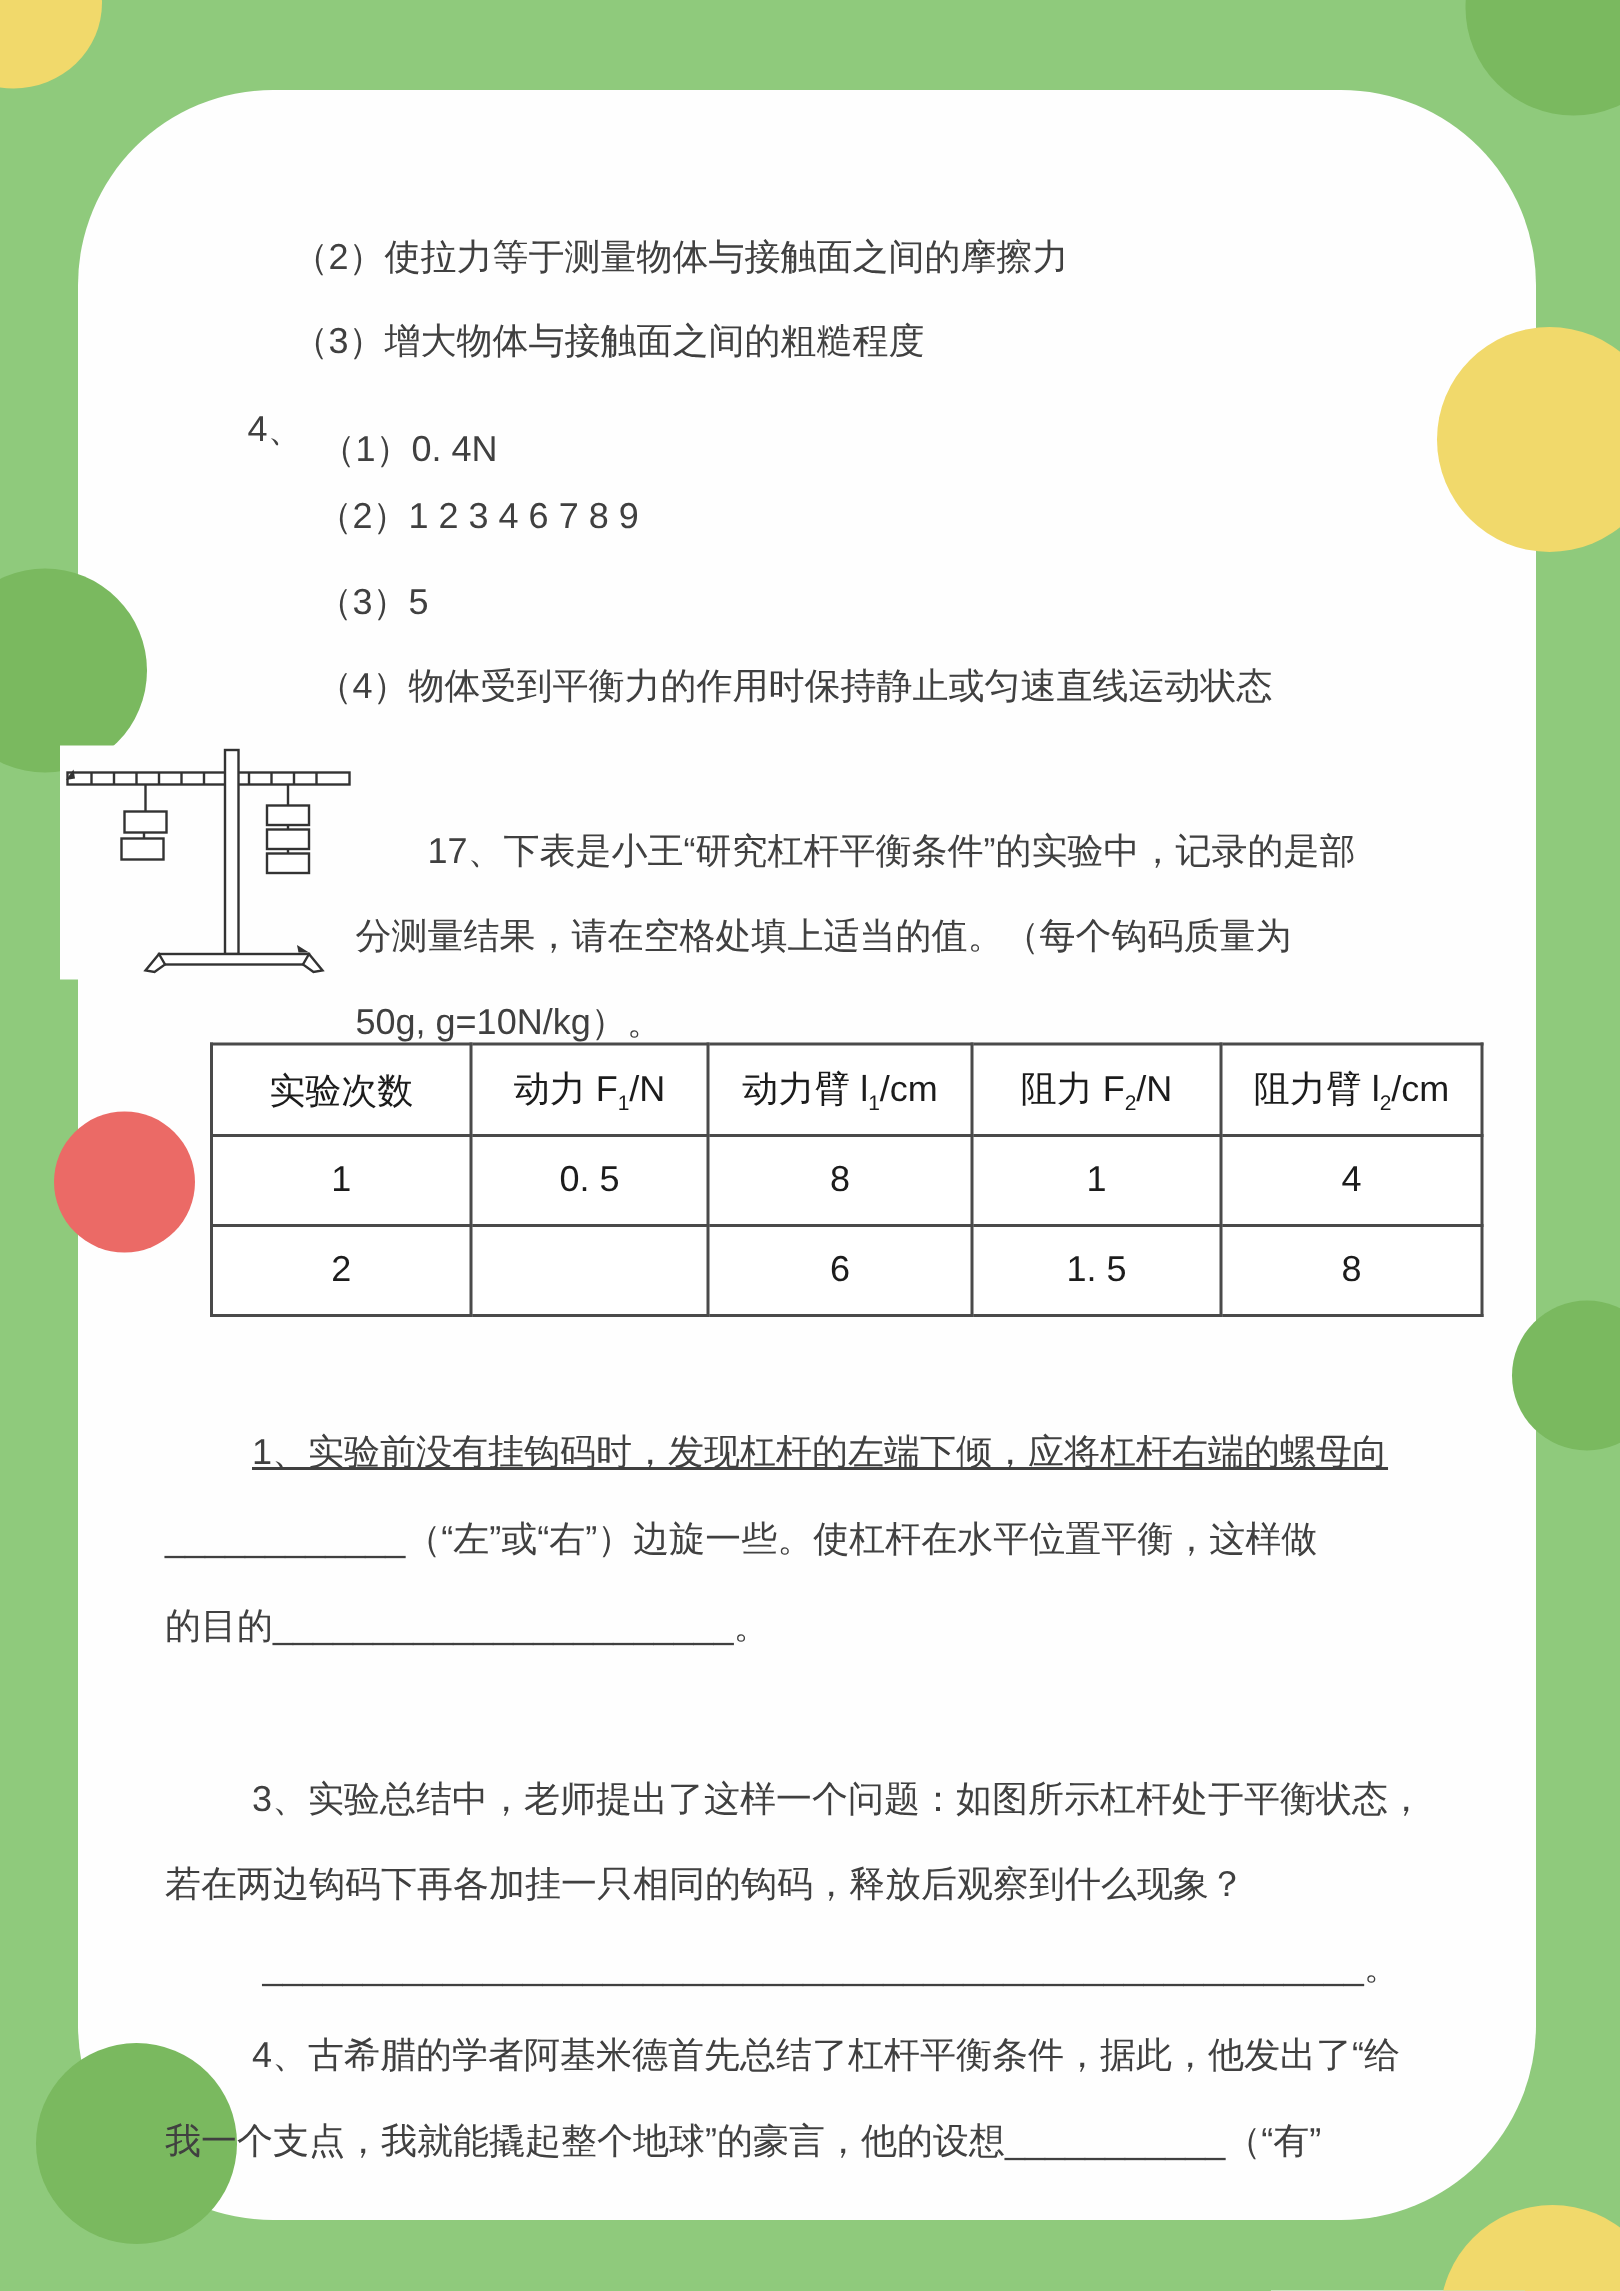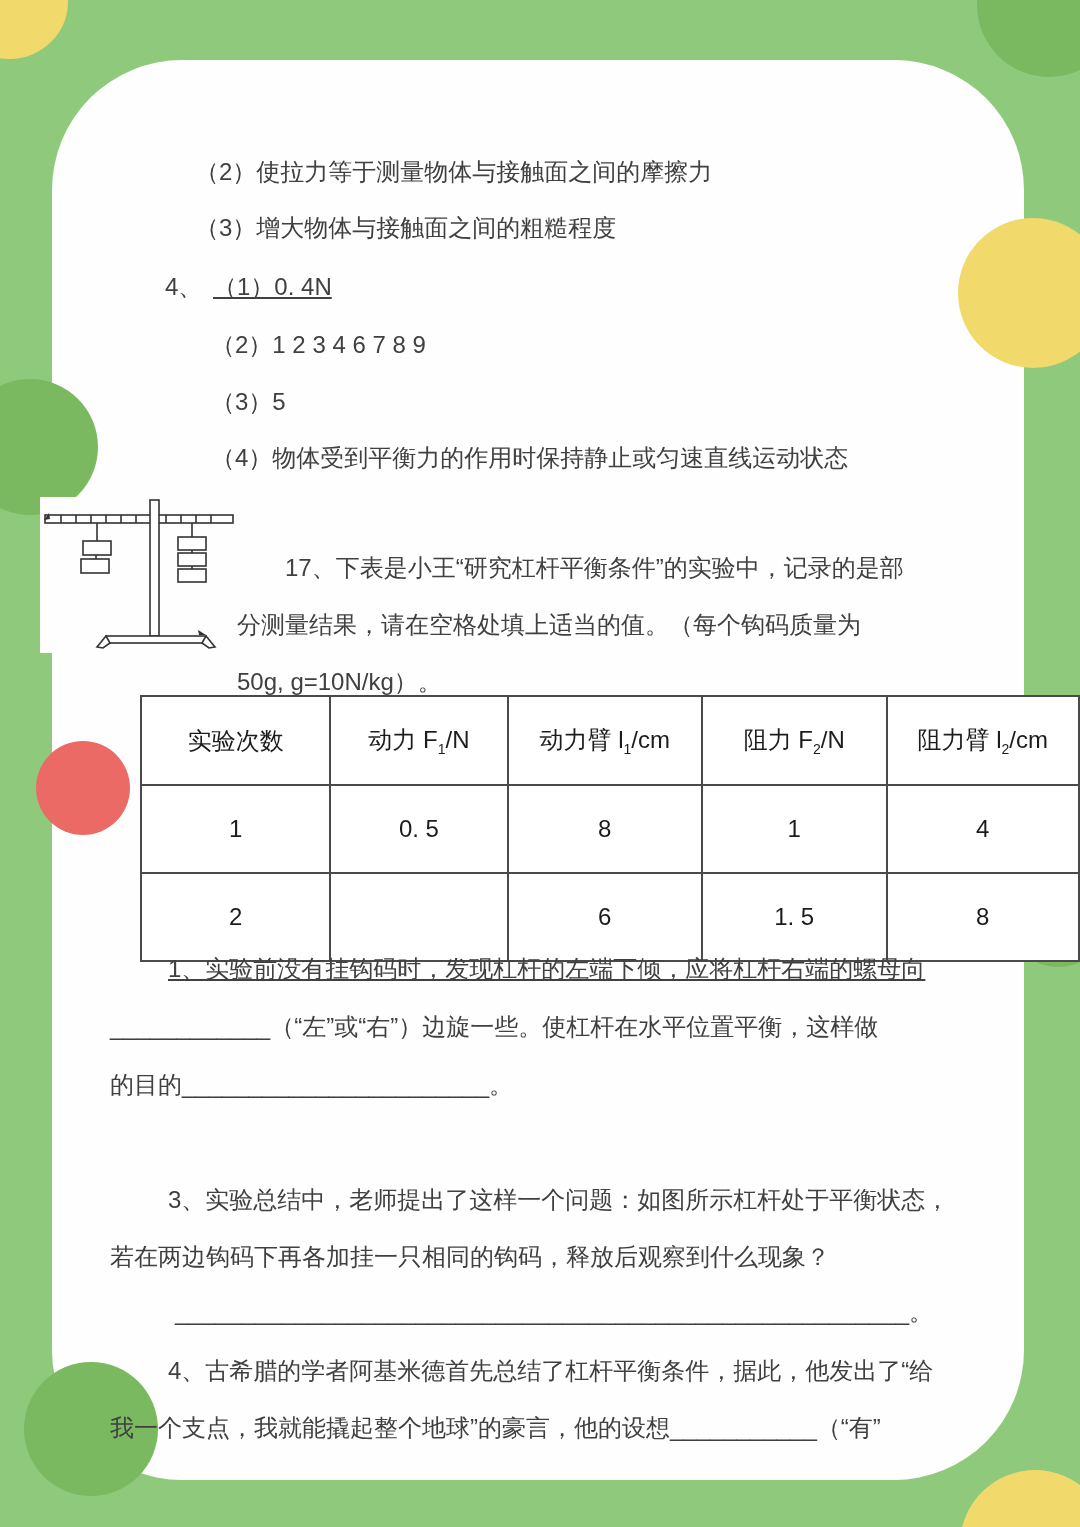--- a/index.html
+++ b/index.html
@@ -44,21 +44,21 @@
     background:#fff;
     table-layout:fixed;
   }
   .data-table th,.data-table td{
     border:2px solid #4a4a4a;
     text-align:center;
     vertical-align:middle;
     font-size:24px;
     color:#1c1c1c;
     font-weight:500;
-    padding:16px;
+    padding:2px;
   }
   .data-table th{height:55px;}
   .data-table td{height:54px;}
   .data-table sub{font-size:14px;}
   .col1{width:167px;}
   .col2{width:152px;}
   .col3{width:170px;}
   .col4{width:160px;}
   .col5{width:168px;}
   svg .ln{stroke:#333;stroke-width:1.6;fill:none;}
@@ -113,21 +113,21 @@
       <rect class="bx" x="66" y="139" width="100" height="7"></rect>
       <path class="bx" d="M66,139 L57,150 L63,151 L70,146 Z"></path>
       <path class="bx" d="M166,139 L175,150 L169,151 L162,146 Z"></path>
       <path d="M158,133 L166,138 L159,138 Z" fill="#333"></path>
     </svg>
   </div>
 
   <div class="txt" style="left:195px;top:116px;">（2）使拉力等于测量物体与接触面之间的摩擦力</div>
   <div class="txt" style="left:195px;top:172px;">（3）增大物体与接触面之间的粗糙程度</div>
   <div class="txt" style="left:165px;top:231px;">4、</div>
-  <div class="txt" style="left:213px;top:231px;text-decoration:underline;">（1）0. 4N</div>
+  <div class="txt" style="left:213px;top:244px;">（1）0. 4N</div>
   <div class="txt" style="left:211px;top:289px;">（2）1 2 3 4 6 7 8 9</div>
   <div class="txt" style="left:211px;top:346px;">（3）5</div>
   <div class="txt" style="left:211px;top:402px;">（4）物体受到平衡力的作用时保持静止或匀速直线运动状态</div>
 
   <div class="txt" style="left:285px;top:512px;">17、下表是小王“研究杠杆平衡条件”的实验中，记录的是部</div>
   <div class="txt" style="left:237px;top:569px;">分测量结果，请在空格处填上适当的值。（每个钩码质量为</div>
   <div class="txt" style="left:237px;top:626px;">50g, g=10N/kg）。</div>
 
   <table class="data-table">
     <thead>

